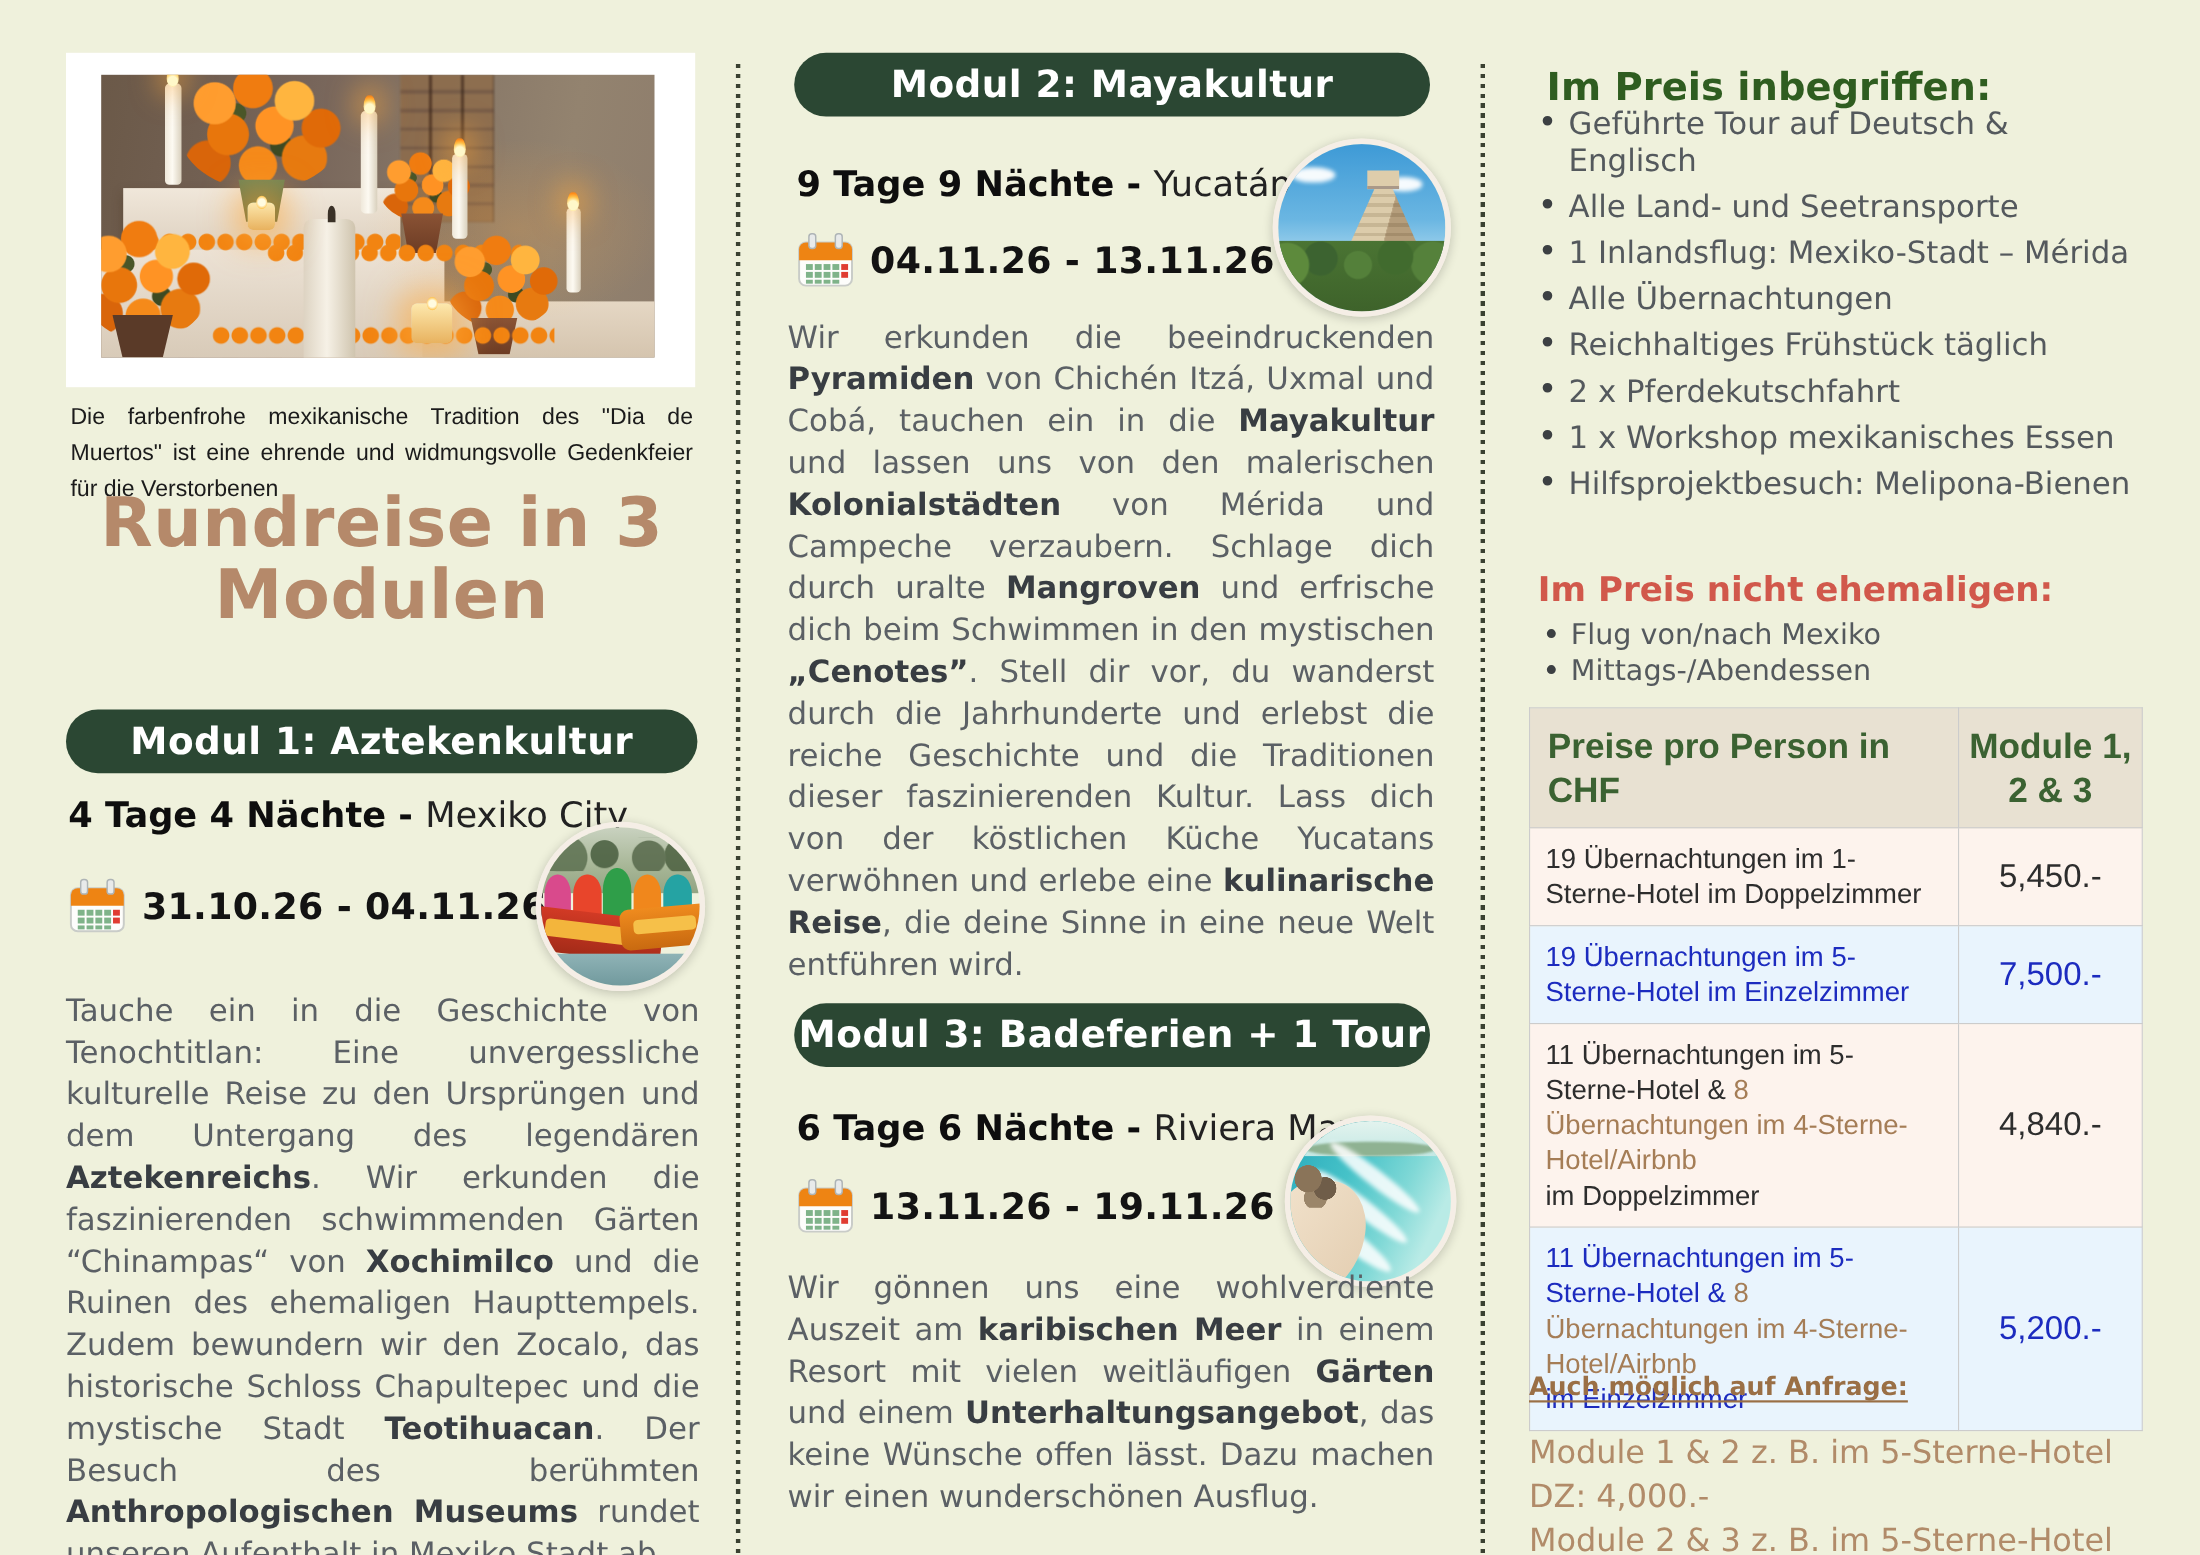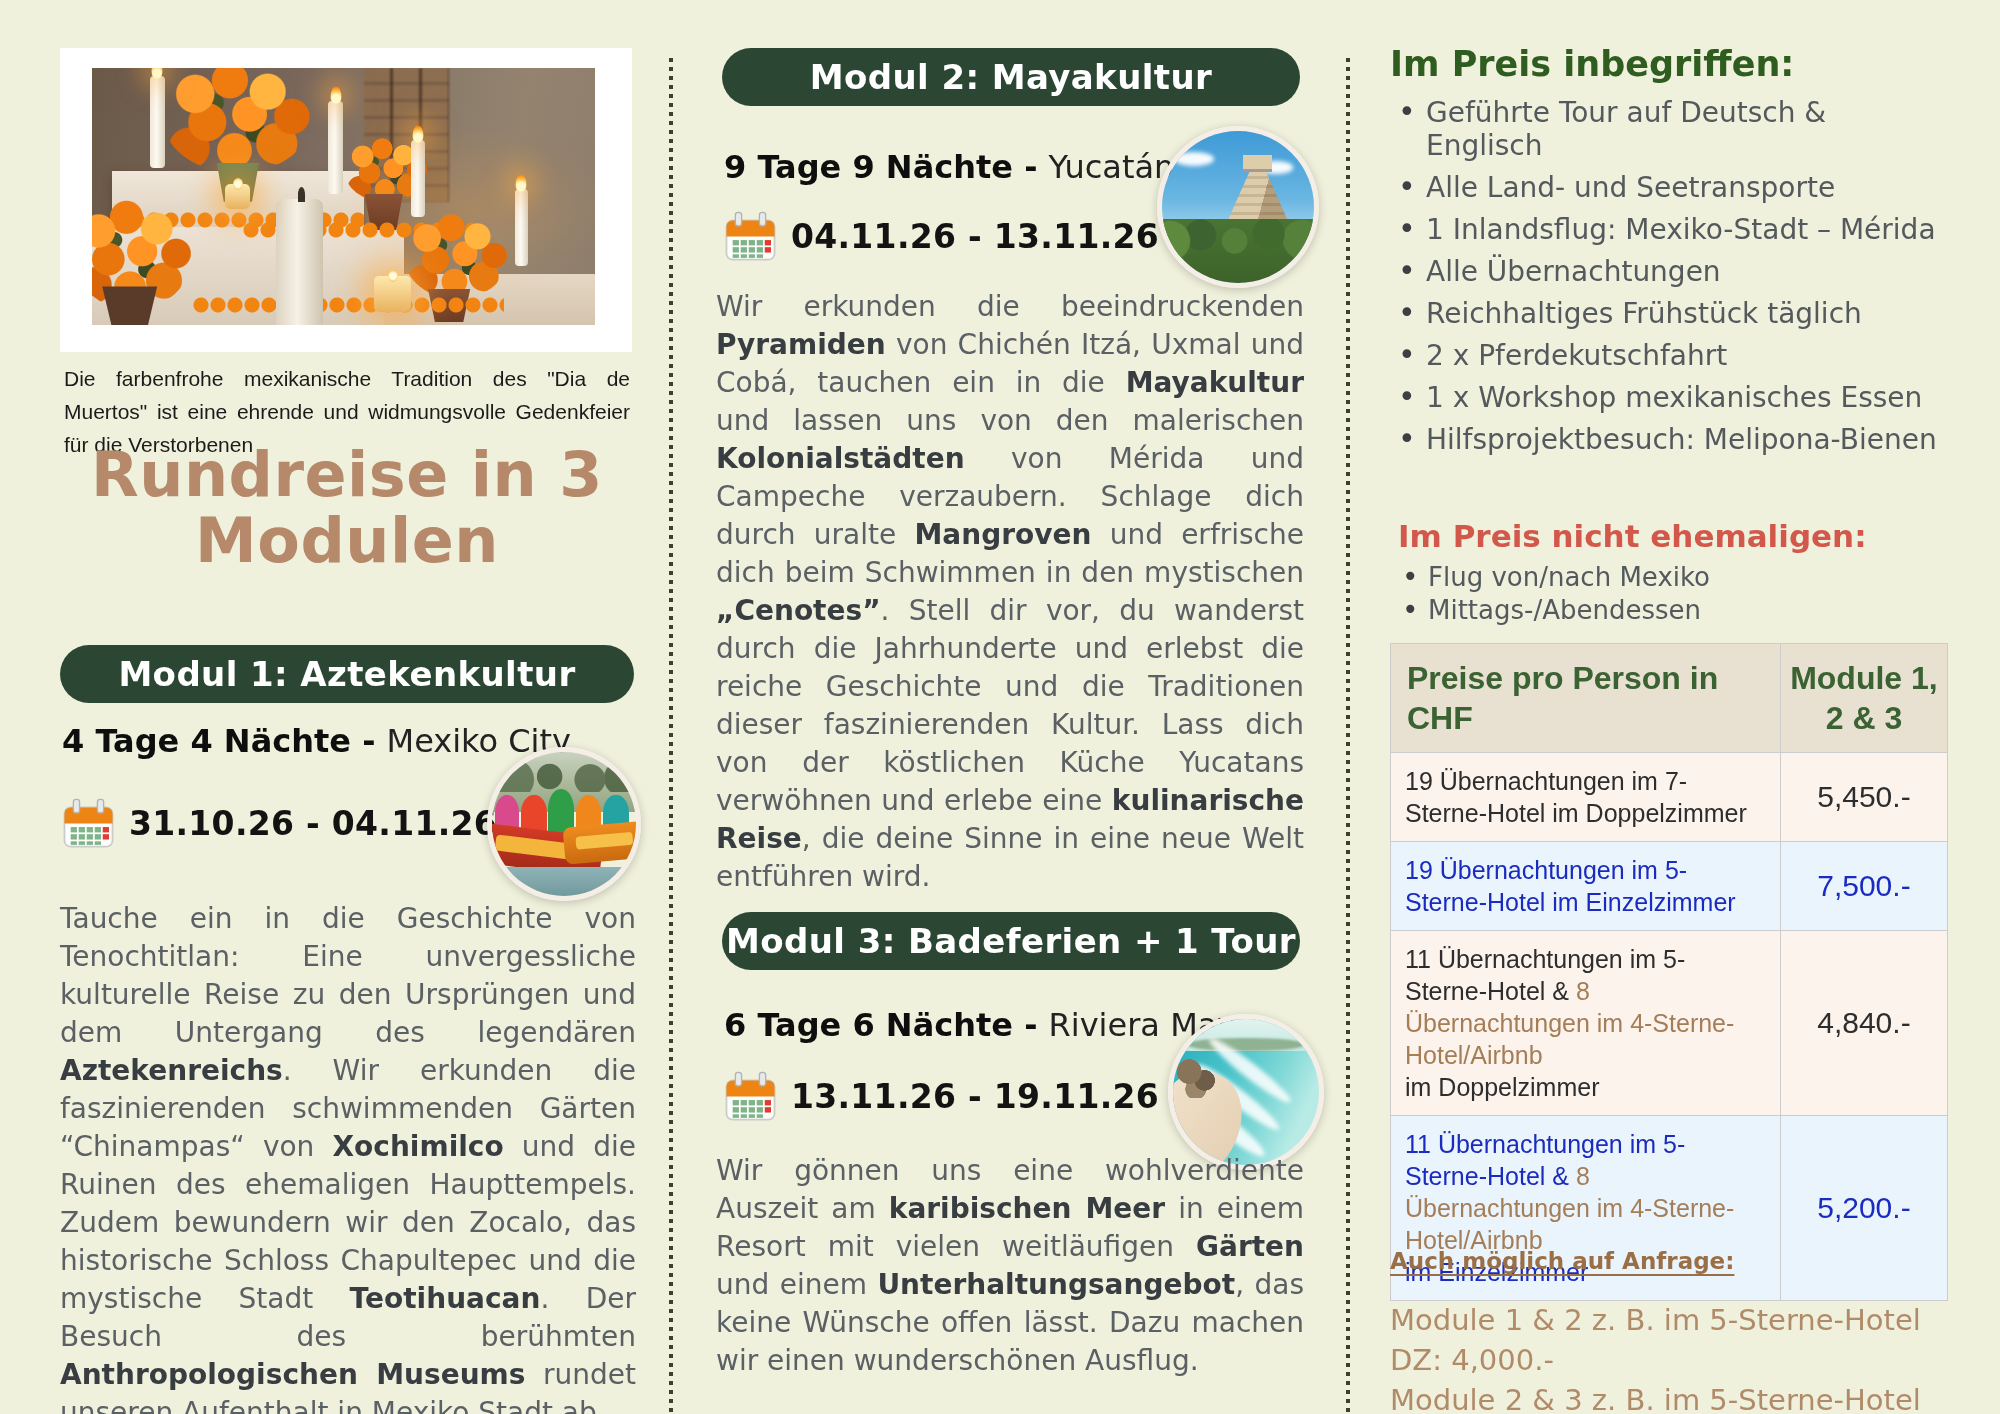--- a/index.html
+++ b/index.html
@@ -143,21 +143,21 @@
     radial-gradient(circle at 65% 60%,#6f5d49 0 26%,transparent 27%),
     radial-gradient(circle at 45% 80%,#9b866a 0 24%,transparent 25%);}
 
   .para{margin:0;font-size:28px;line-height:38px;color:#5b6065;text-align:justify;}
   .para .seg-b{font-weight:700;color:#383d42;}
   .para1{left:60px;top:900px;width:576px;}
   .para2{left:716px;top:288px;width:588px;}
   .para3{left:716px;top:1152px;width:588px;}
 
   
-  .inc-title{left:1390px;top:44px;margin:0;font-size:35px;font-weight:700;color:#2f5d20;text-align:center;}
+  .inc-title{left:1390px;top:44px;margin:16px;font-size:35px;font-weight:700;color:#2f5d20;text-align:center;}
   .inc-list{left:1390px;top:96px;width:560px;margin:0;padding:0;list-style:none;}
   .inc-list li{position:relative;padding-left:36px;font-size:28px;line-height:33px;color:#54595d;margin-bottom:9px;}
   .inc-list li::before{content:"•";position:absolute;left:8px;top:-1px;color:#3c4043;font-size:30px;}
   .exc-title{left:1398px;top:518px;margin:0;font-size:31px;font-weight:700;color:#d1584b;}
   .exc-list{left:1398px;top:562px;width:545px;margin:0;padding:0;list-style:none;}
   .exc-list li{position:relative;padding-left:30px;font-size:26px;line-height:31px;color:#54595d;margin-bottom:2px;}
   .exc-list li::before{content:"•";position:absolute;left:4px;top:-1px;color:#3c4043;font-size:28px;}
 
   .price-table{left:1390px;top:643px;width:558px;border-collapse:collapse;font-family:"Liberation Sans",sans-serif;}
   .price-table th,.price-table td{border:1.5px solid #cccccc;vertical-align:middle;}
@@ -373,21 +373,21 @@
 
   <table class="abs price-table">
     <thead>
       <tr>
         <th>Preise pro Person in CHF</th>
         <th class="mod">Module 1, 2 &amp; 3</th>
       </tr>
     </thead>
     <tbody id="price-rows">
         <tr class="row-cream">
-          <td class="desc"><span class="c-dark">19 Übernachtungen im 7-Sterne-Hotel im Doppelzimmer</span></td>
+          <td class="desc"><span class="c-dark">19 Übernachtungen im 1-Sterne-Hotel im Doppelzimmer</span></td>
           <td class="price c-dark">5,450.-</td>
         </tr>
         <tr class="row-blue">
           <td class="desc"><span class="c-blue">19 Übernachtungen im 5-Sterne-Hotel im Einzelzimmer</span></td>
           <td class="price c-blue">7,500.-</td>
         </tr>
         <tr class="row-cream">
           <td class="desc"><span class="c-dark">11 Übernachtungen im 5-Sterne-Hotel &amp; </span><span class="c-brown">8 Übernachtungen im 4-Sterne-Hotel/Airbnb</span><span class="c-dark">
 im Doppelzimmer</span></td>
           <td class="price c-dark">4,840.-</td>

